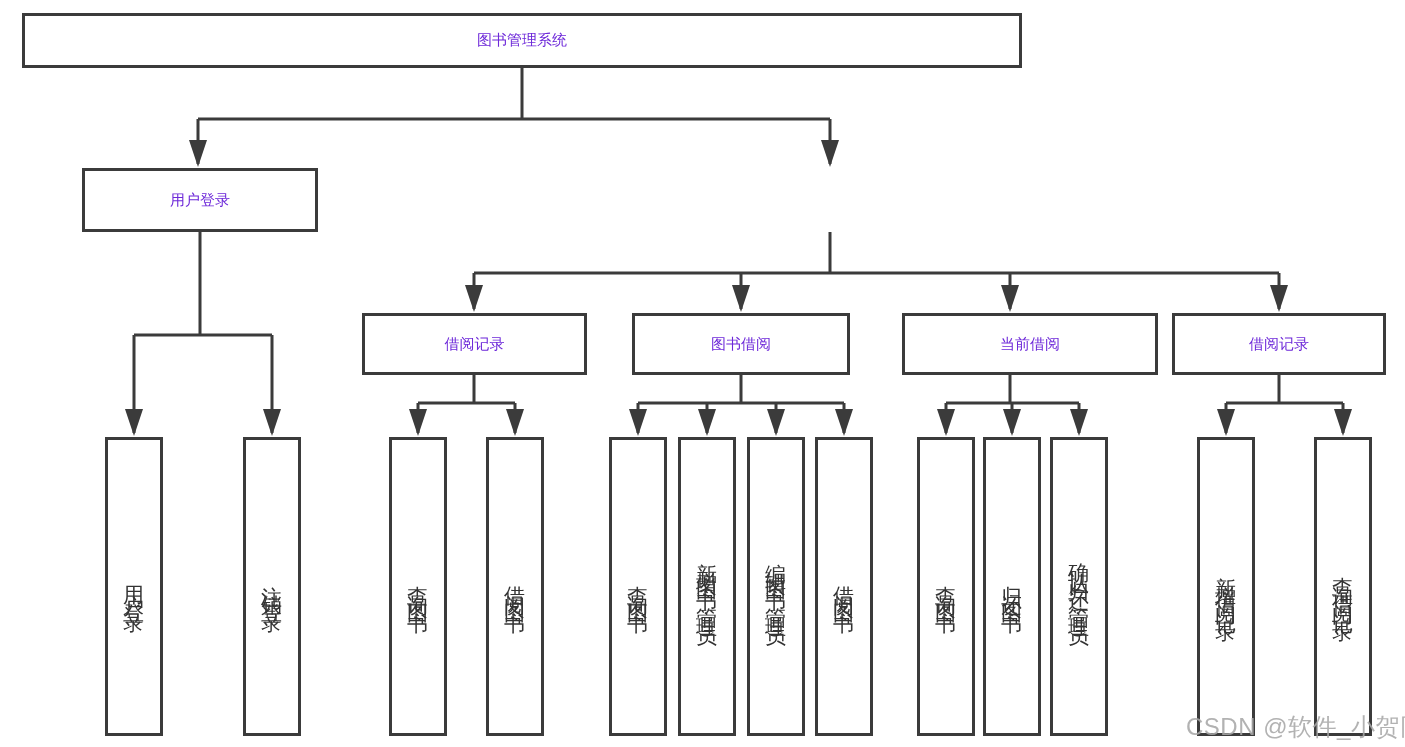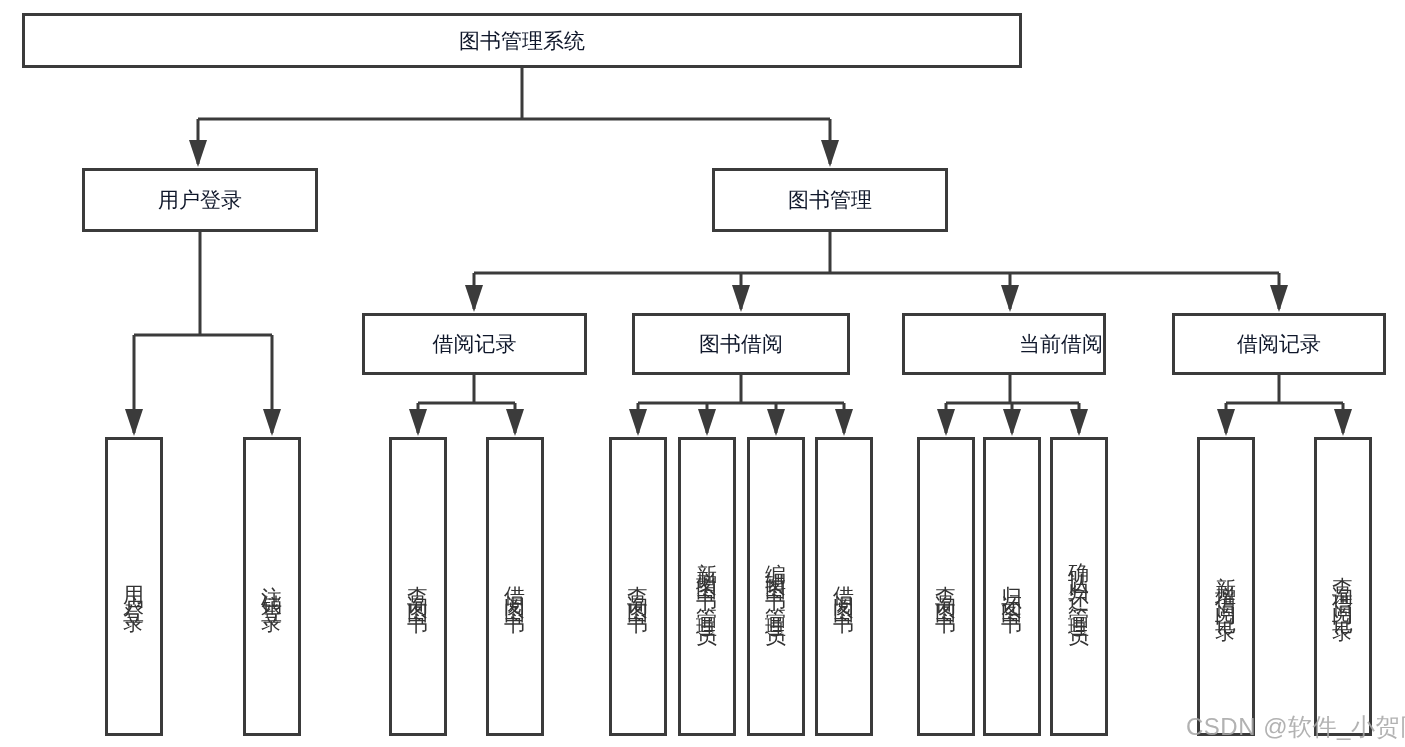--- a/index.html
+++ b/index.html
@@ -18,22 +18,22 @@
     pointer-events: none;
   }
   .box {
     position: absolute;
     box-sizing: border-box;
     background: #ffffff;
     border: 3px solid #3b3b3b;
     display: flex;
     align-items: center;
     justify-content: center;
-    color: #0f172a;
-    font-size: 21px;
+    color: #6d28d9;
+    font-size: 15px;
     z-index: 2;
   }
   .box .lbl {
     white-space: nowrap;
   }
   .leaf {
     position: absolute;
     box-sizing: border-box;
     background: #ffffff;
     border: 3px solid #3b3b3b;
@@ -102,31 +102,28 @@
     </g>
   </svg>
 
   <div class="box" style="left:22px; top:13px; width:1000px; height:55px;">
     <span class="lbl">图书管理系统</span>
   </div>
 
   <div class="box" style="left:82px; top:168px; width:236px; height:64px;">
     <span class="lbl">用户登录</span>
   </div>
-  <div class="box" style="left:712px; top:168px; width:236px; height:64px;">
-    <span class="lbl">图书管理</span>
-  </div>
 
   <div class="box" style="left:362px; top:313px; width:225px; height:62px;">
     <span class="lbl">借阅记录</span>
   </div>
   <div class="box" style="left:632px; top:313px; width:218px; height:62px;">
     <span class="lbl">图书借阅</span>
   </div>
-  <div class="box" style="left:902px; top:313px; width:204px; height:62px;justify-content:flex-end;">
+  <div class="box" style="left:902px; top:313px; width:256px; height:62px;">
     <span class="lbl">当前借阅</span>
   </div>
   <div class="box" style="left:1172px; top:313px; width:214px; height:62px;">
     <span class="lbl">借阅记录</span>
   </div>
 
   <div class="leaf" style="left:105px;">
     <span class="vlbl">用户登录</span>
   </div>
   <div class="leaf" style="left:243px;">

